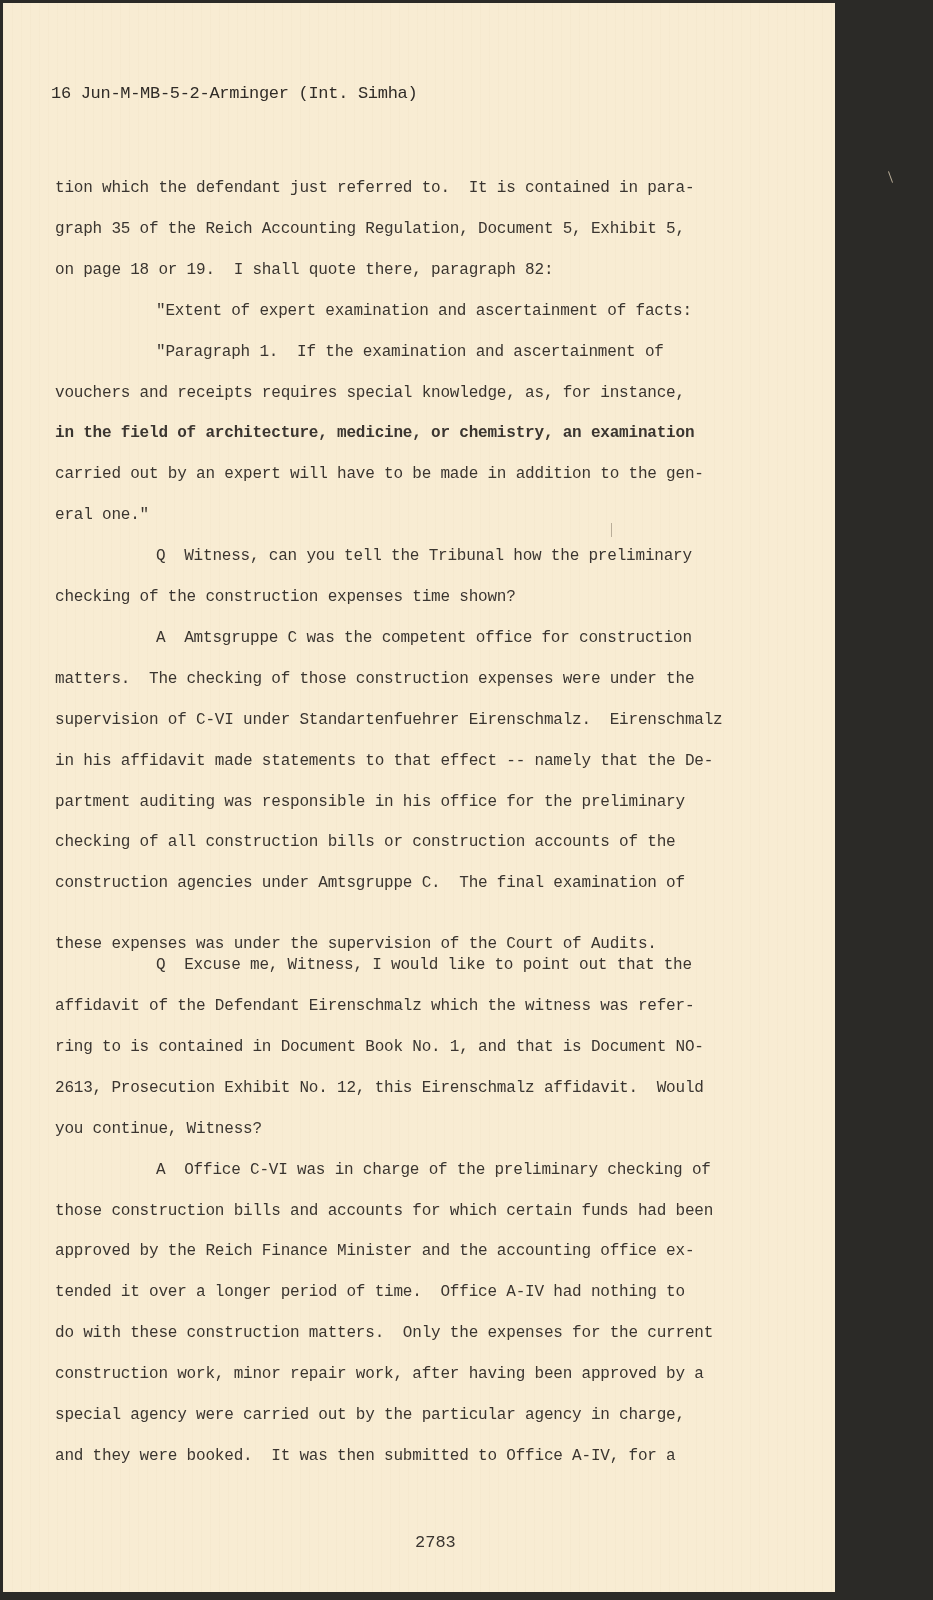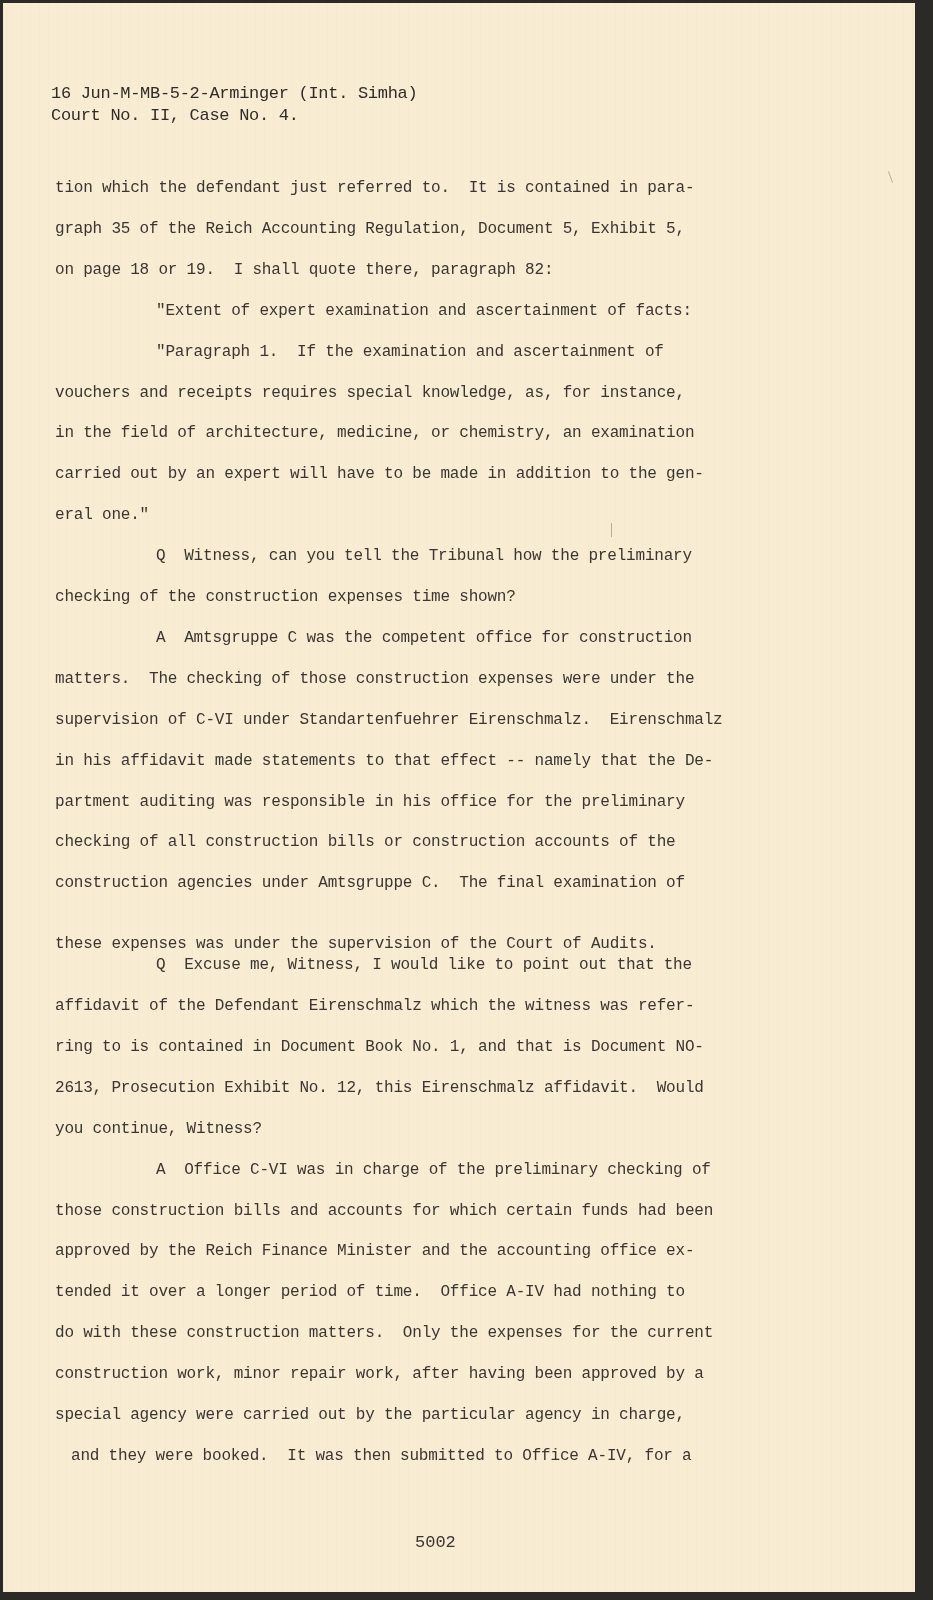--- a/index.html
+++ b/index.html
@@ -10,21 +10,21 @@
       width: 933px;
       height: 1600px;
       background: #2b2a27;
       position: relative;
       overflow: hidden;
     }
     .page {
       position: absolute;
       left: 3px;
       top: 3px;
-      width: 912px;
+      width: 832px;
       height: 1589px;
       background: #f8ecd3;
       background-image:
         repeating-linear-gradient(90deg, rgba(200,180,140,0.05) 0px, rgba(200,180,140,0.05) 1px, transparent 1px, transparent 9px);
       font-family: "Liberation Mono", "DejaVu Sans Mono", monospace;
       color: #3b3631;
     }
     .header {
       position: absolute;
       left: 48px;
@@ -54,31 +54,30 @@
       width: 1px;
       background: #b9ad98;
     }
   </style>
 </head>
 <body>
 
 <div class="page">
   <div class="header">
     <div>16 Jun-M-MB-5-2-Arminger (Int. Simha)</div>
-    <div>Court No. II, Case No. 4.</div>
   </div>
 
   <div id="body-lines">
       <div class="line" style="left: 52px; top: 176px;">tion which the defendant just referred to.  It is contained in para-</div>
       <div class="line" style="left: 52px; top: 217px;">graph 35 of the Reich Accounting Regulation, Document 5, Exhibit 5,</div>
       <div class="line" style="left: 52px; top: 258px;">on page 18 or 19.  I shall quote there, paragraph 82:</div>
       <div class="line" style="left: 153px; top: 299px;">"Extent of expert examination and ascertainment of facts:</div>
       <div class="line" style="left: 153px; top: 340px;">"Paragraph 1.  If the examination and ascertainment of</div>
       <div class="line" style="left: 52px; top: 381px;">vouchers and receipts requires special knowledge, as, for instance,</div>
-      <div class="line" style="left: 52px; top: 421px;">in the field of architecture, medicine, or chemistry, an examination</div>
+      <div class="line" style="left: 52px; top: 421px; font-weight: bold;">in the field of architecture, medicine, or chemistry, an examination</div>
       <div class="line" style="left: 52px; top: 462px;">carried out by an expert will have to be made in addition to the gen-</div>
       <div class="line" style="left: 52px; top: 503px;">eral one."</div>
       <div class="line" style="left: 153px; top: 544px;">Q  Witness, can you tell the Tribunal how the preliminary</div>
       <div class="line" style="left: 52px; top: 585px;">checking of the construction expenses time shown?</div>
       <div class="line" style="left: 153px; top: 626px;">A  Amtsgruppe C was the competent office for construction</div>
       <div class="line" style="left: 52px; top: 667px;">matters.  The checking of those construction expenses were under the</div>
       <div class="line" style="left: 52px; top: 708px;">supervision of C-VI under Standartenfuehrer Eirenschmalz.  Eirenschmalz</div>
       <div class="line" style="left: 52px; top: 749px;">in his affidavit made statements to that effect -- namely that the De-</div>
       <div class="line" style="left: 52px; top: 790px;">partment auditing was responsible in his office for the preliminary</div>
       <div class="line" style="left: 52px; top: 830px;">checking of all construction bills or construction accounts of the</div>
@@ -89,20 +88,20 @@
       <div class="line" style="left: 52px; top: 1035px;">ring to is contained in Document Book No. 1, and that is Document NO-</div>
       <div class="line" style="left: 52px; top: 1076px;">2613, Prosecution Exhibit No. 12, this Eirenschmalz affidavit.  Would</div>
       <div class="line" style="left: 52px; top: 1117px;">you continue, Witness?</div>
       <div class="line" style="left: 153px; top: 1158px; text-align: center;">A  Office C-VI was in charge of the preliminary checking of</div>
       <div class="line" style="left: 52px; top: 1199px;">those construction bills and accounts for which certain funds had been</div>
       <div class="line" style="left: 52px; top: 1239px;">approved by the Reich Finance Minister and the accounting office ex-</div>
       <div class="line" style="left: 52px; top: 1280px;">tended it over a longer period of time.  Office A-IV had nothing to</div>
       <div class="line" style="left: 52px; top: 1321px;">do with these construction matters.  Only the expenses for the current</div>
       <div class="line" style="left: 52px; top: 1362px;">construction work, minor repair work, after having been approved by a</div>
       <div class="line" style="left: 52px; top: 1403px;">special agency were carried out by the particular agency in charge,</div>
-      <div class="line" style="left: 52px; top: 1444px; margin-left: 16px;">and they were booked.  It was then submitted to Office A-IV, for a</div>
+      <div class="line" style="left: 52px; top: 1444px;">and they were booked.  It was then submitted to Office A-IV, for a</div>
     </div>
 
   <div class="mark" style="left:887px;top:168px;height:12px;transform:rotate(-20deg);"></div>
   <div class="mark" style="left:608px;top:520px;height:14px;"></div>
 
-  <div class="page-number">5002</div>
+  <div class="page-number">2783</div>
 </div>
 
 </body></html>

